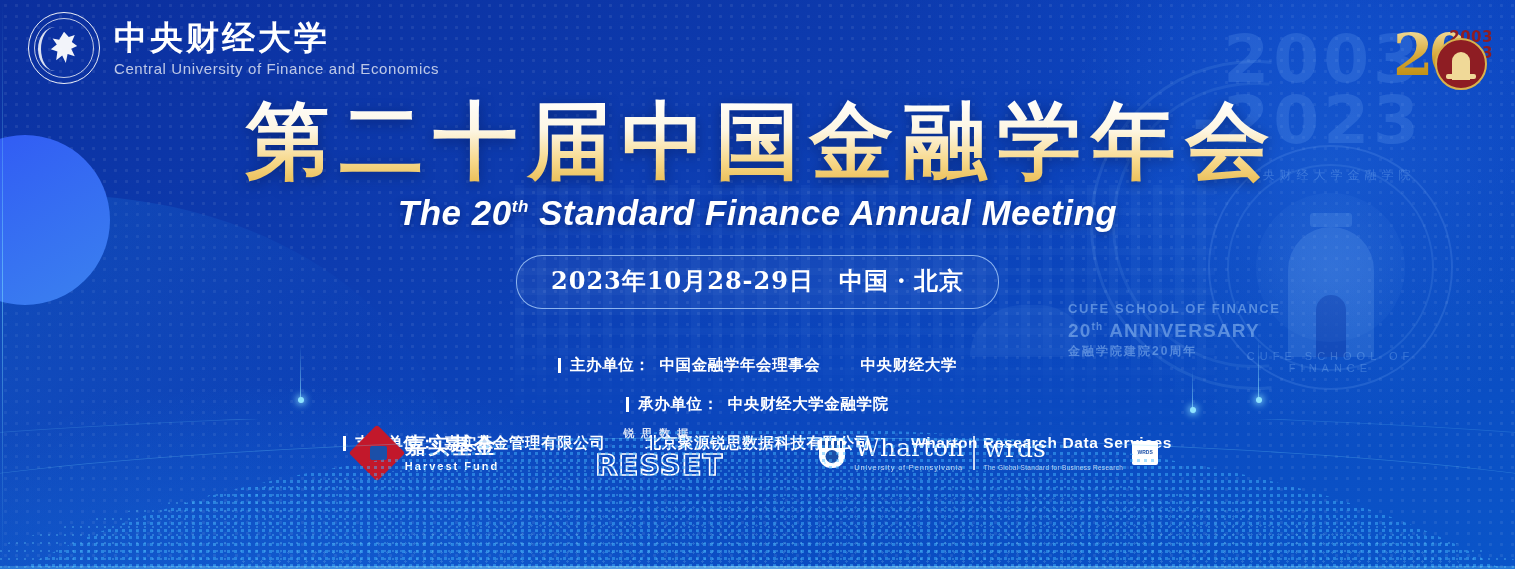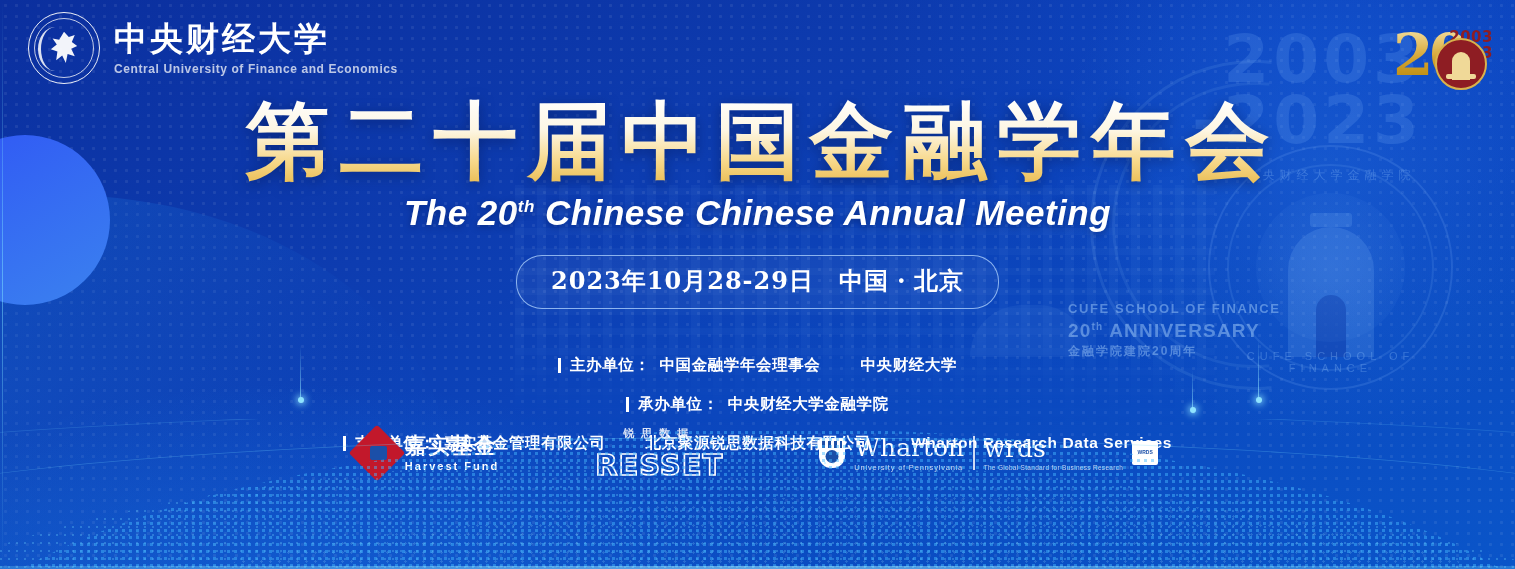--- a/index.html
+++ b/index.html
@@ -172,21 +172,21 @@
   .brand-seal-moon {
     position:absolute; left:9px; top:14px; width:34px; height:44px;
     border-left:3px solid rgba(255,255,255,.85);
     border-radius:50% 0 0 50%;
   }
   .brand-text { display:flex; flex-direction:column; }
   .brand-cn {
     font-size:33px; font-weight:bold; color:#ffffff; letter-spacing:3px;
     font-family:"DejaVu Sans", sans-serif; line-height:1.15;
   }
-  .brand-en { font-size:12px; color:rgba(255,255,255,.72); letter-spacing:.6px; margin-top:4px;font-weight:bold; }
+  .brand-en { font-size:15px; color:rgba(255,255,255,.72); letter-spacing:.6px; margin-top:4px; }
 
   
   .emblem { position:absolute; right:20px; top:8px; width:108px; height:84px; }
   .emblem-20 {
     position:absolute; left:6px; top:18px;
     font-size:58px; font-weight:bold; line-height:1;
     font-family:"DejaVu Serif", serif;
     color:transparent;
     -webkit-background-clip:text; background-clip:text;
     background-image:linear-gradient(180deg,#f7e3a8 0%,#d4a531 55%,#b8860b 100%);
@@ -359,21 +359,21 @@
     <div class="emblem-20">20</div>
     <div class="emblem-years" style="white-space:pre">2003
 -2023</div>
     <div class="emblem-badge"></div>
   </div>
 
   <div class="content">
 
     <div class="title-cn">第二十届中国金融学年会</div>
 
-    <div class="title-en"><span>The 20</span><sup>th</sup><span> Chinese Chinese Annual Meeting</span></div>
+    <div class="title-en"><span>The 20</span><sup>th</sup><span> Standard Finance Annual Meeting</span></div>
 
     <div><span class="date-badge">2023年10月28-29日　中国・北京</span></div>
 
     <div class="org-line l1">
       <span class="bar"></span>
       <span>主办单位：</span>
       <span>中国金融学年会理事会</span>
       <span class="gap"></span>
       <span>中央财经大学</span>
     </div>

